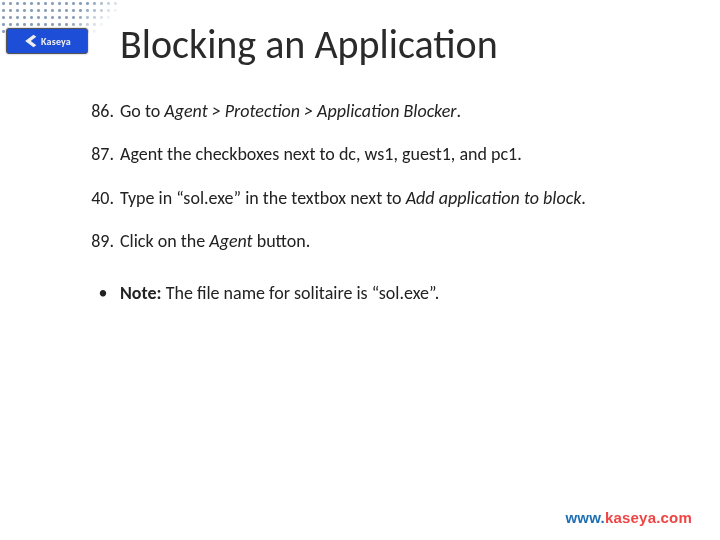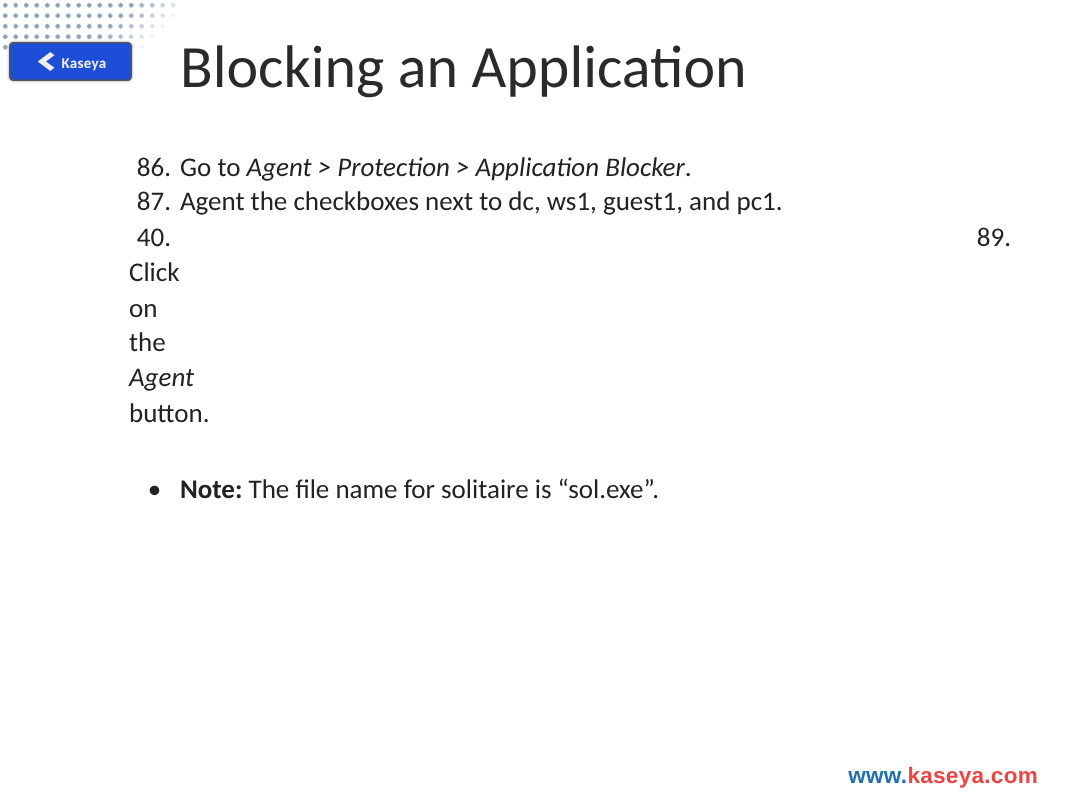--- a/index.html
+++ b/index.html
@@ -83,21 +83,21 @@
     top: 100px;
     left: 86px;
     right: 40px;
     font-size: 18px;
     line-height: 1.3;
     color: #222;
   }
   .ol {
     display: grid;
     grid-template-columns: 34px 1fr;
-    row-gap: 0;
+    row-gap: 20px;
   }
   .num { text-align: right; padding-right: 6px; }
   .li em { font-style: italic; }
   .bullets {
     margin-top: 28px;
     display: grid;
     grid-template-columns: 34px 1fr;
   }
   .bullet-mark {
     text-align: center;
@@ -133,20 +133,21 @@
 
   <div class="title">Blocking an Application</div>
 
   <div class="body">
     <div class="ol">
       <div class="num">86.</div>
       <div class="li">Go to <em>Agent &gt; Protection &gt; Application Blocker</em>.</div>
       <div class="num">87.</div>
       <div class="li">Agent the checkboxes next to dc, ws1, guest1, and pc1.</div>
       <div class="num">40.</div>
+      <div class="li">Type in “sol.exe” in the textbox next to <em>Add application to block</em>.</div>
       <div class="num">89.</div>
       <div class="li">Click on the <em>Agent</em> button.</div>
     </div>
 
     <div class="bullets">
       <div class="bullet-mark">•</div>
       <div class="note"><b>Note:</b> The file name for solitaire is “sol.exe”.</div>
     </div>
   </div>
 

